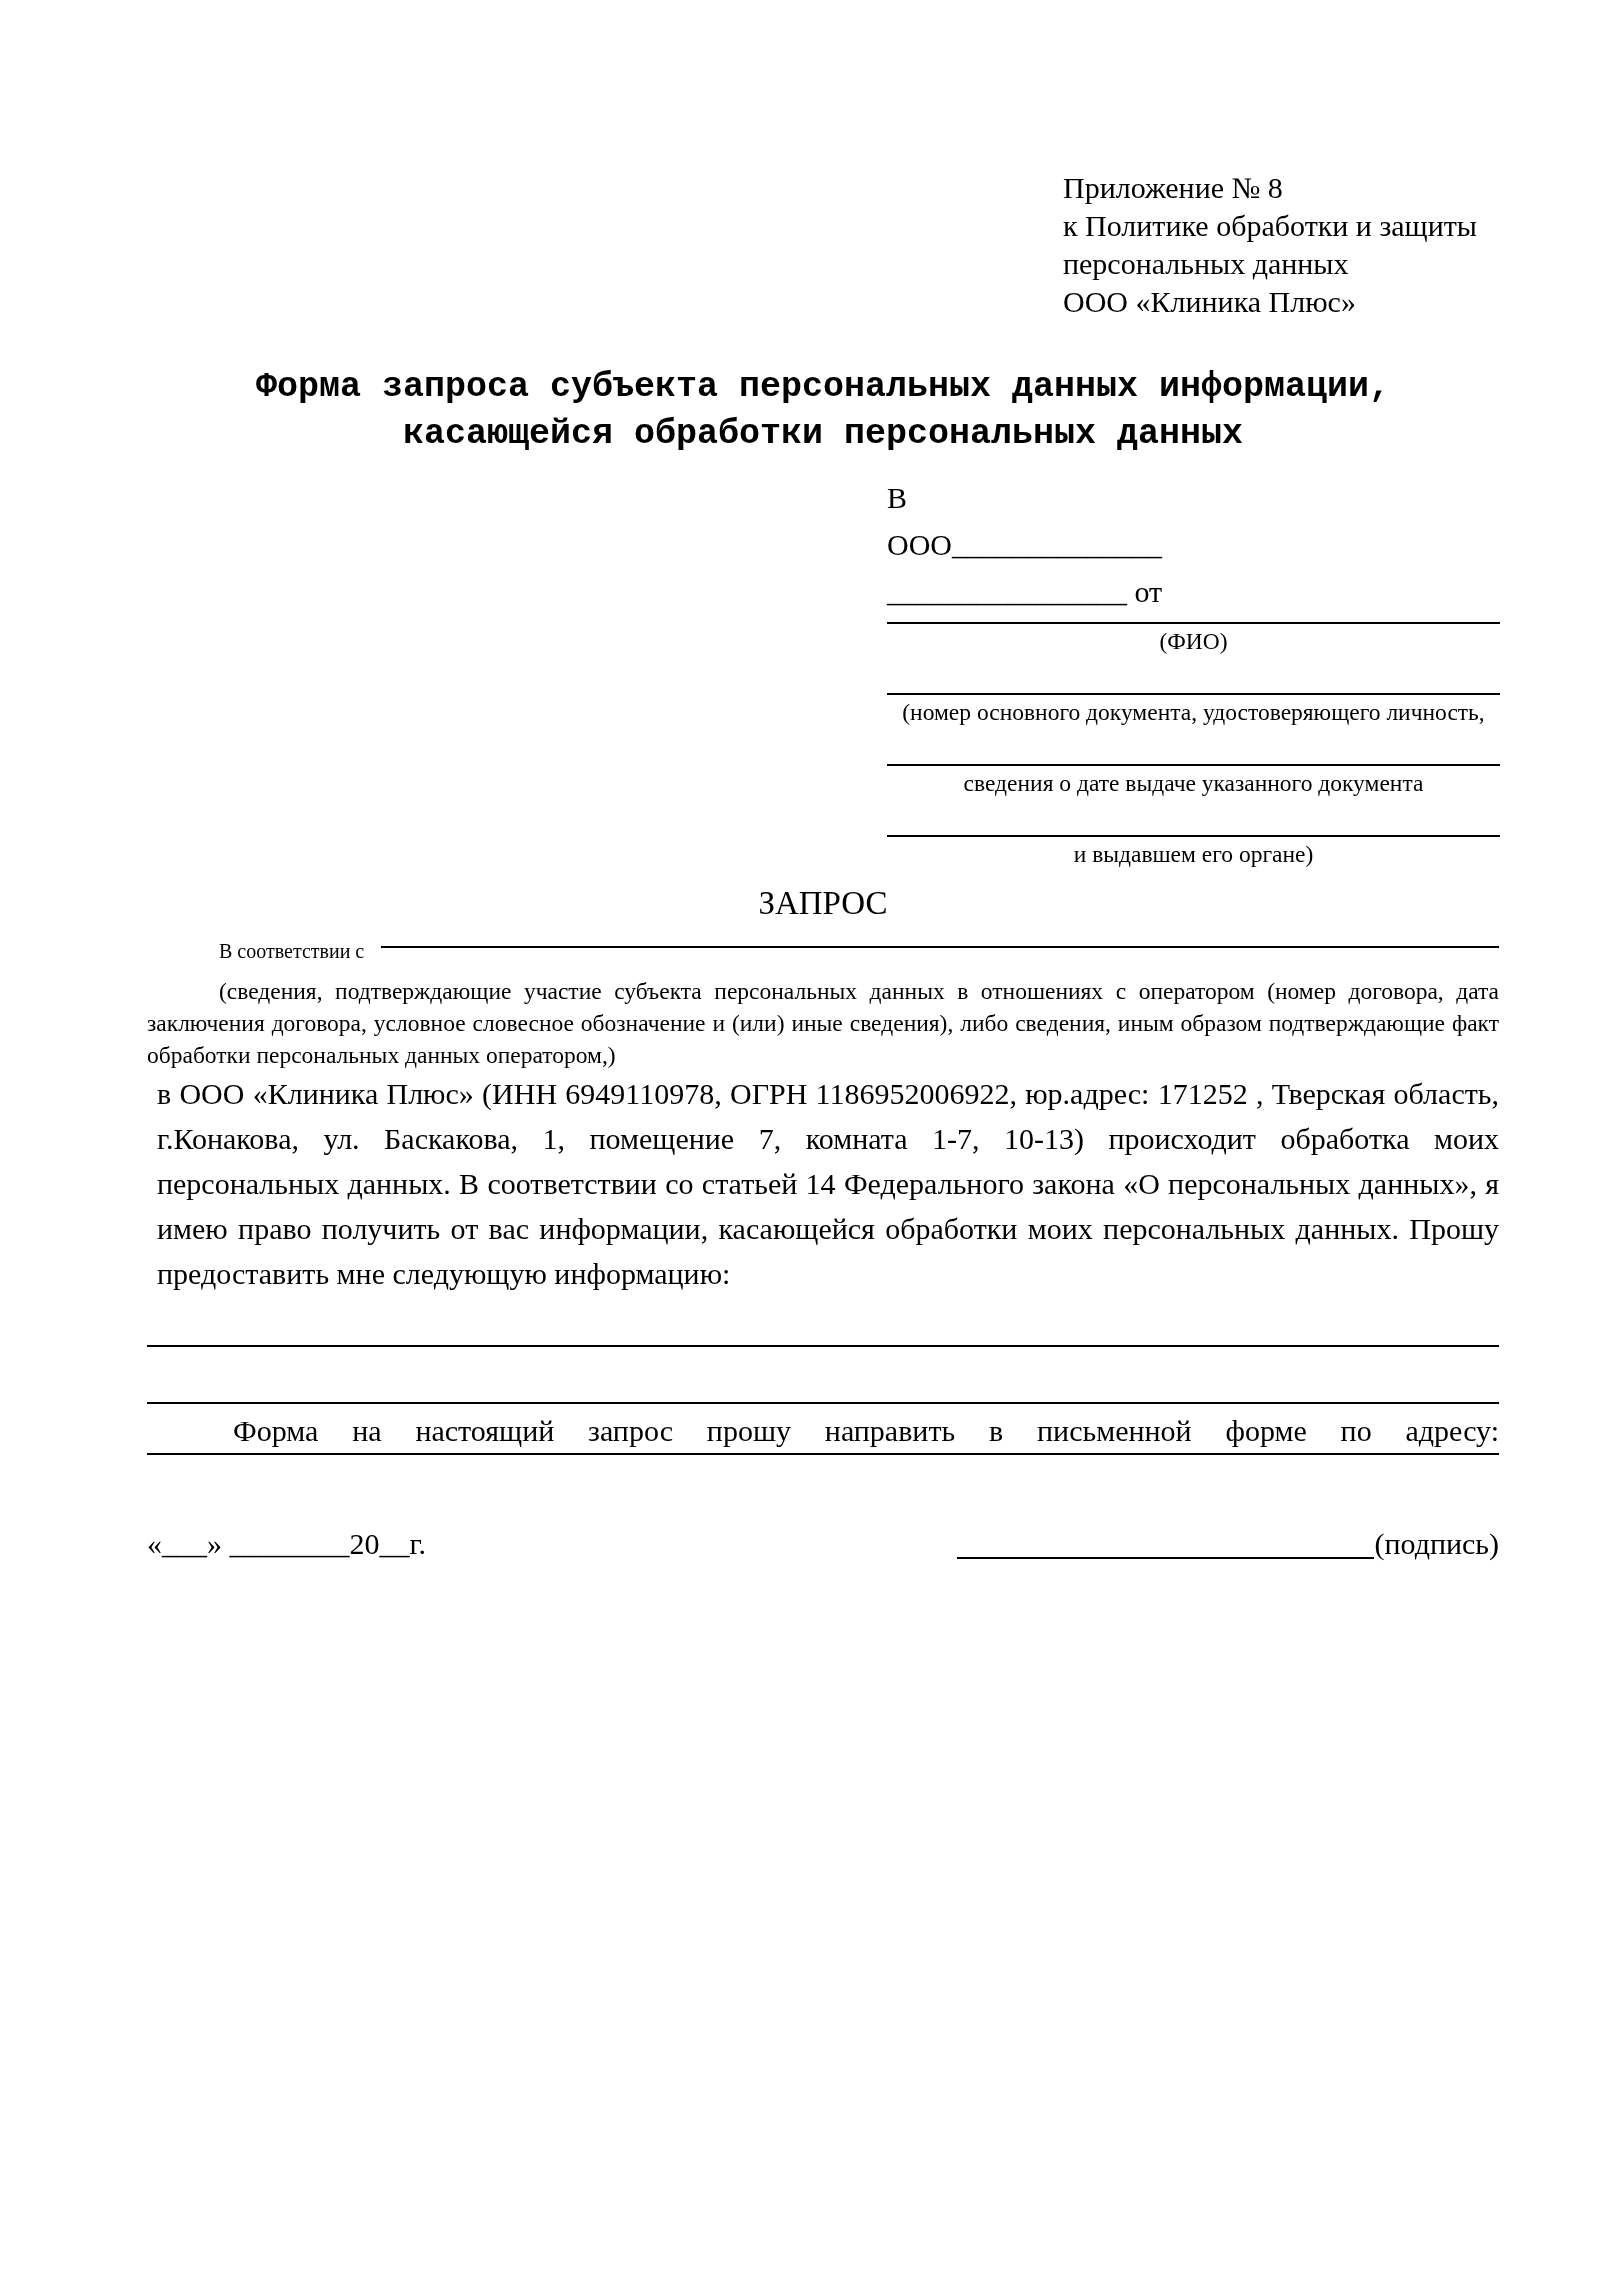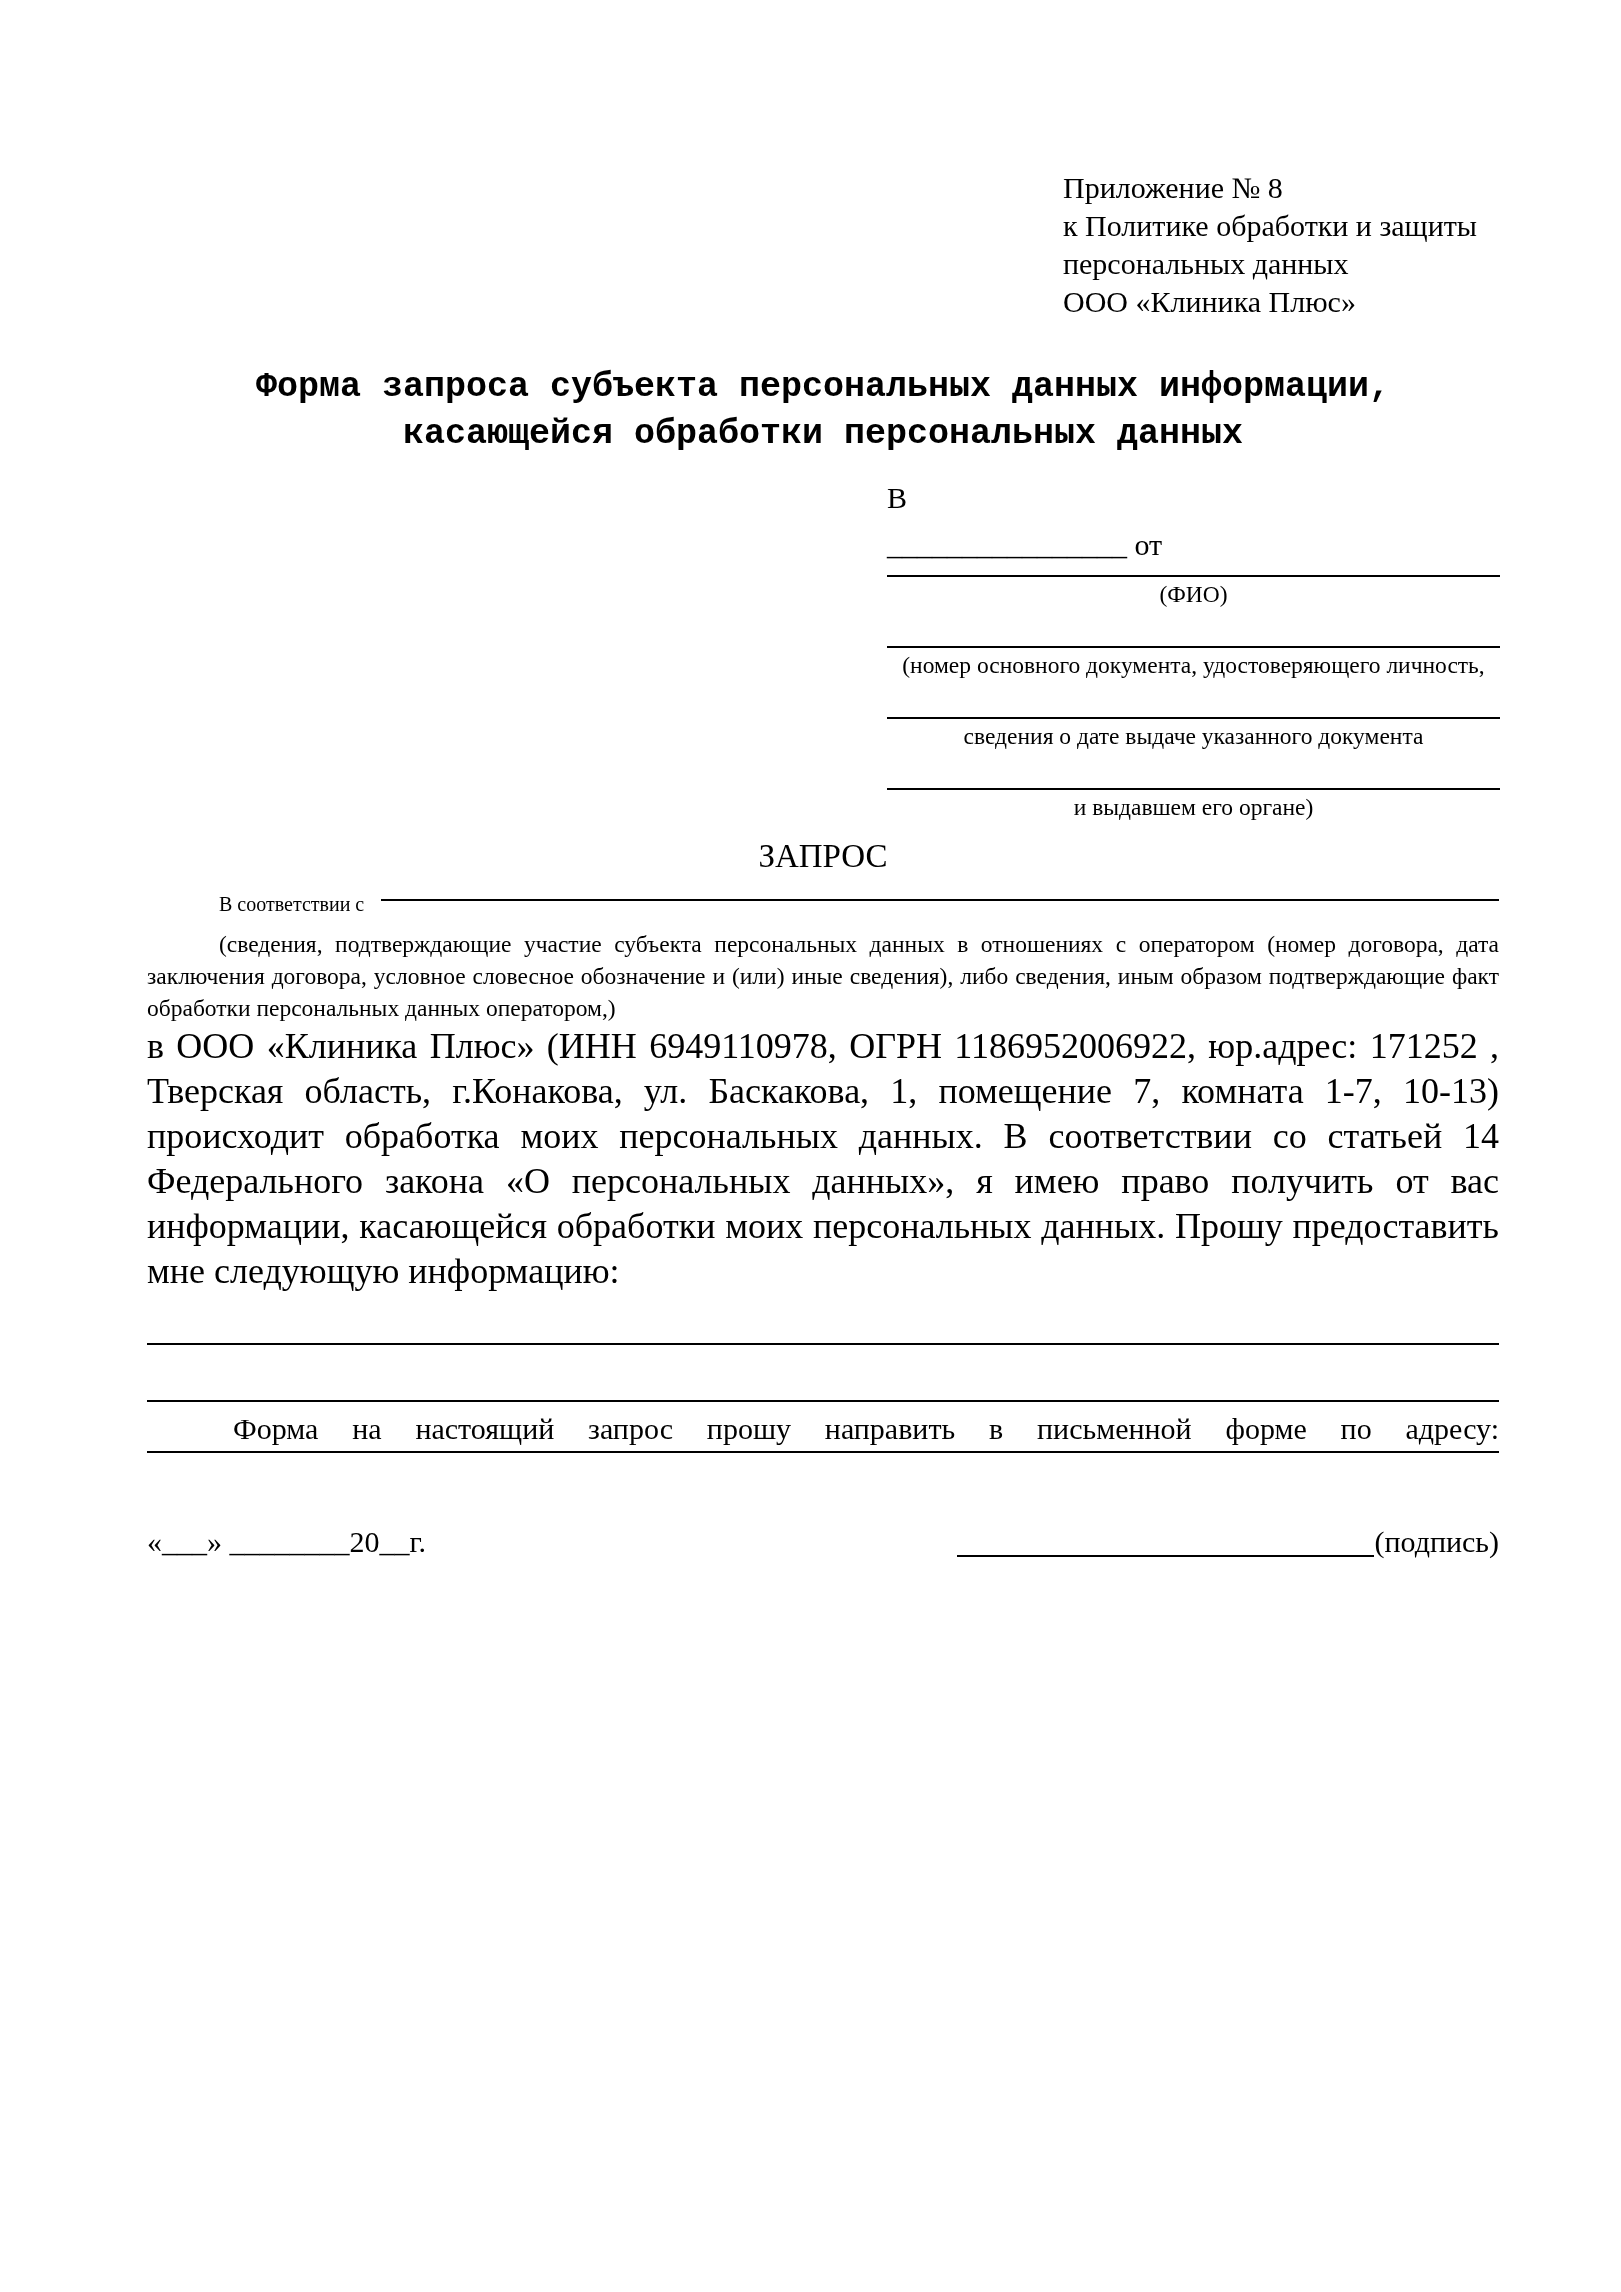--- a/index.html
+++ b/index.html
@@ -32,21 +32,21 @@
   .intro { display: flex; align-items: center; margin-top: 5.9px; font-size: 20px; line-height: 43px; }
   .intro-text { margin-left: 72px; white-space: pre; }
   .fill { flex: 1 1 auto; border-bottom: 2.9px solid #000; margin: 0 0 7.8px 11.8px; }
   .footnote {
     font-size: 23.5px;
     line-height: 32px;
     text-align: justify;
     text-indent: 72px;
     margin-top: 2px;
   }
-  .body-par { font-size: 36px; line-height: 45px; text-align: justify; }
+  .body-par { font-size: 30px; line-height: 45px; text-align: justify; margin-left: 10px; }
   .blank-line { border-bottom: 2.9px solid #000; height: 0; }
   .bl1 { margin-top: 49px; }
   .bl2 { margin-top: 55px; }
   .reply {
     font-size: 30px;
     line-height: 45px;
     text-align: justify;
     text-align-last: justify;
     text-indent: 86px;
     margin-top: 3.9px;
@@ -78,20 +78,21 @@
     <div>ООО «Клиника Плюс»</div>
   </div>
 
   <div class="title">
     <div>Форма запроса субъекта персональных данных информации,</div>
     <div>касающейся обработки персональных данных</div>
   </div>
 
   <div class="addr">
     <div>В</div>
+    <div>ООО______________</div>
     <div>________________ от</div>
 
     <div class="afield af-first">
       <div class="aline"></div>
       <div class="acap">(ФИО)</div>
     </div>
 
     <div class="afield">
       <div class="aline"></div>
       <div class="acap">(номер основного документа, удостоверяющего личность,</div>

